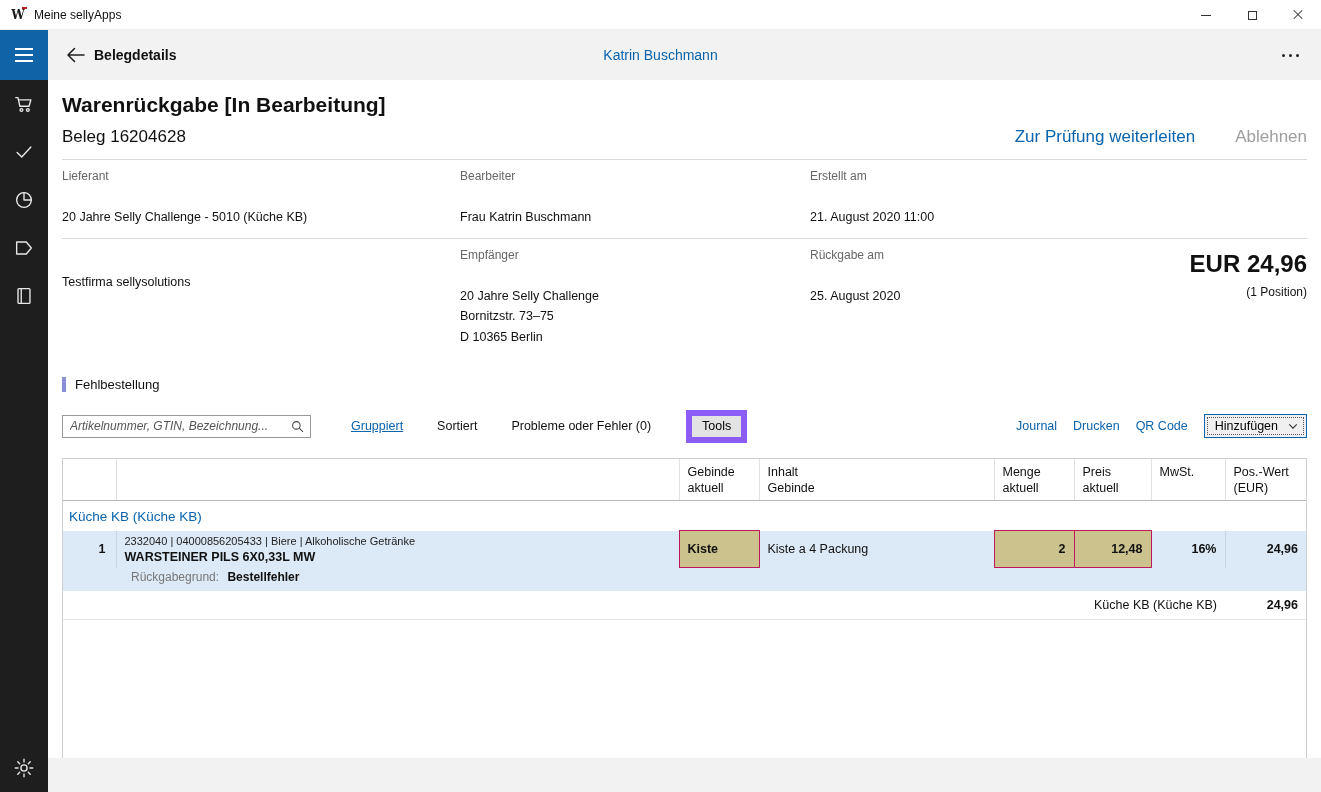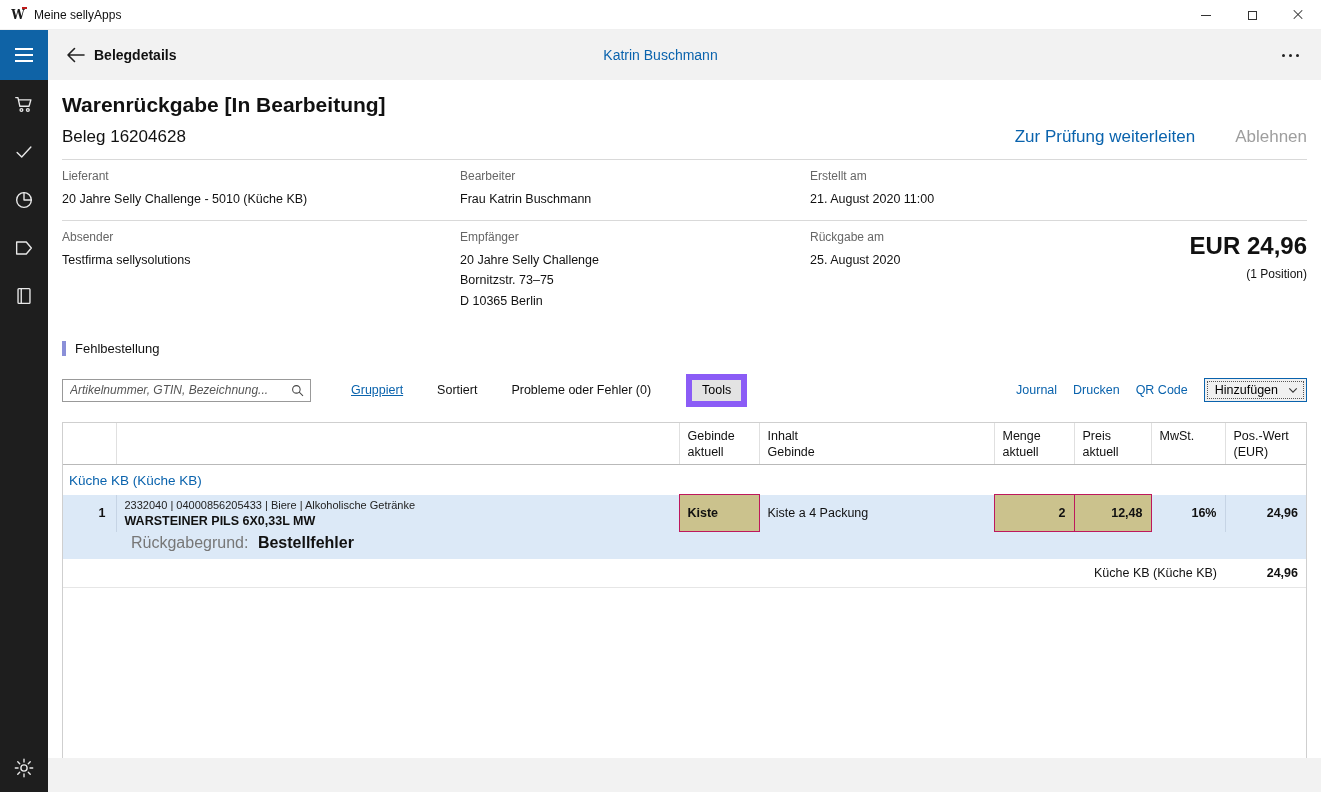--- a/index.html
+++ b/index.html
@@ -46,21 +46,21 @@
   .doc-number { font-size: 17px; margin-top: 10px; color: #111; }
   .doc-actions { display: flex; gap: 40px; margin-top: 26px; align-items: baseline; }
   .action-forward { color: #0a63ad; font-size: 17px; cursor: pointer; }
   .action-reject { color: #9e9e9e; font-size: 17px; }
 
   .sep { border: 0; border-top: 1px solid #d9d9d9; margin: 12px 0 0 0; }
 
   
   .info-grid { display: grid; grid-template-columns: 398px 350px 1fr auto; padding: 9px 0 10px 0; }
   .field-label { color: #666; font-size: 12px; }
-  .field-value { color: #111; font-size: 12.5px; margin-top: 6px; line-height: 1.65; }
+  .field-value { color: #111; font-size: 12.5px; margin-top: 24px; line-height: 1.65; }
   .total-box { text-align: right; padding-top: 2px; }
   .total-amount { font-size: 24px; font-weight: bold; color: #111; }
   .total-note { font-size: 12px; margin-top: 7px; color: #111; }
 
   
   .tab-label { display: flex; align-items: center; gap: 9px; margin-top: 19px; font-size: 13px; color: #111; }
   .tab-indicator { width: 4px; height: 15px; background: #8a8fd8; }
 
   .toolbar { display: flex; align-items: center; margin-top: 18px; font-size: 12.5px; }
   .search-box { width: 249px; height: 23px; border: 1px solid #999; background: #fff; display: flex; align-items: center; padding-right: 5px; }
@@ -82,21 +82,21 @@
   th:first-child { border-left: 0; }
   tr.group-row td { color: #0a63ad; font-size: 13.5px; padding: 8px 8px 6px 6px; }
   tr.item-row td { background: #dce9f7; border-left: 1px solid #c6d4e5; padding: 3px 8px; vertical-align: middle; height: 37px; }
   tr.item-row td:first-child { border-left: 0; }
   tr.item-row td.khaki { background: #cbc28d; border: 1px solid #be185d; }
   td.num { text-align: right; }
   td.bold, .bold { font-weight: bold; }
   .row-num { text-align: right; font-weight: bold; padding-right: 10px !important; }
   .art-meta { font-size: 11px; color: #222; }
   .art-name { font-weight: bold; font-size: 12.5px; margin-top: 3px; }
-  tr.reason-row td { background: #dce9f7; padding: 2px 8px 7px 68px; font-size: 16px; }
+  tr.reason-row td { background: #dce9f7; padding: 2px 8px 7px 68px; font-size: 12px; }
   .reason-label { color: #777; }
   .reason-value { font-weight: bold; margin-left: 5px; color: #111; }
   tr.summary-row td { padding: 7px 8px; border-bottom: 1px solid #e6e6e6; }
   .sum-label { text-align: right; font-size: 12.5px; }
 
   .bottom-strip { position: absolute; left: 0; right: 0; bottom: 0; height: 34px; background: #f2f2f2; }
 </style>
 </head>
 <body>
 
@@ -208,21 +208,20 @@
         <div class="field-label">Erstellt am</div>
         <div class="field-value">21. August 2020 11:00</div>
       </div>
       <div></div>
     </div>
 
     <hr class="sep" style="margin-top:0;">
 
     <div class="info-grid">
       <div class="field">
-        <div class="field-label">Absender</div>
         <div class="field-value">Testfirma sellysolutions</div>
       </div>
       <div class="field">
         <div class="field-label">Empfänger</div>
         <div class="field-value">
           <div>20 Jahre Selly Challenge</div>
           <div>Bornitzstr. 73–75</div>
           <div>D 10365 Berlin</div>
         </div>
       </div>

